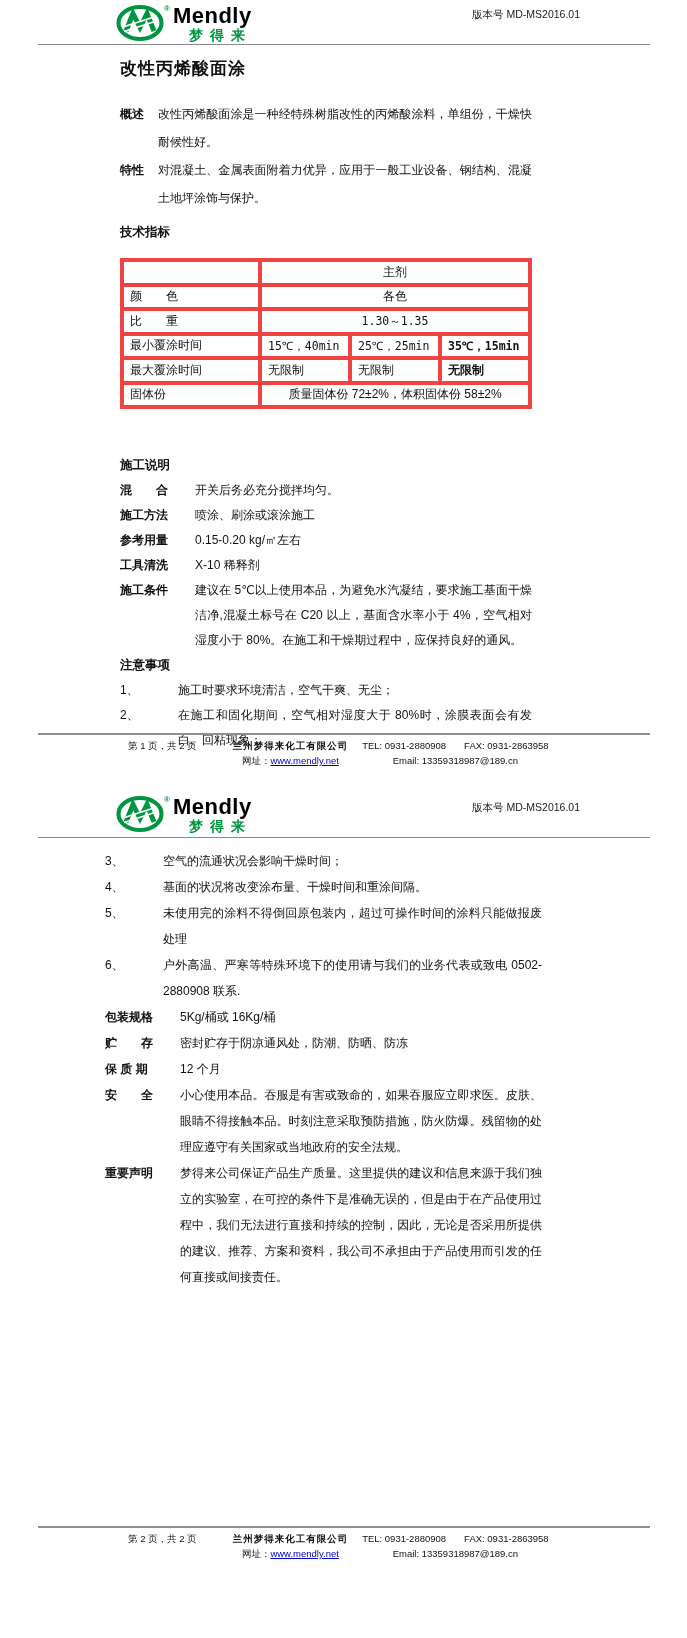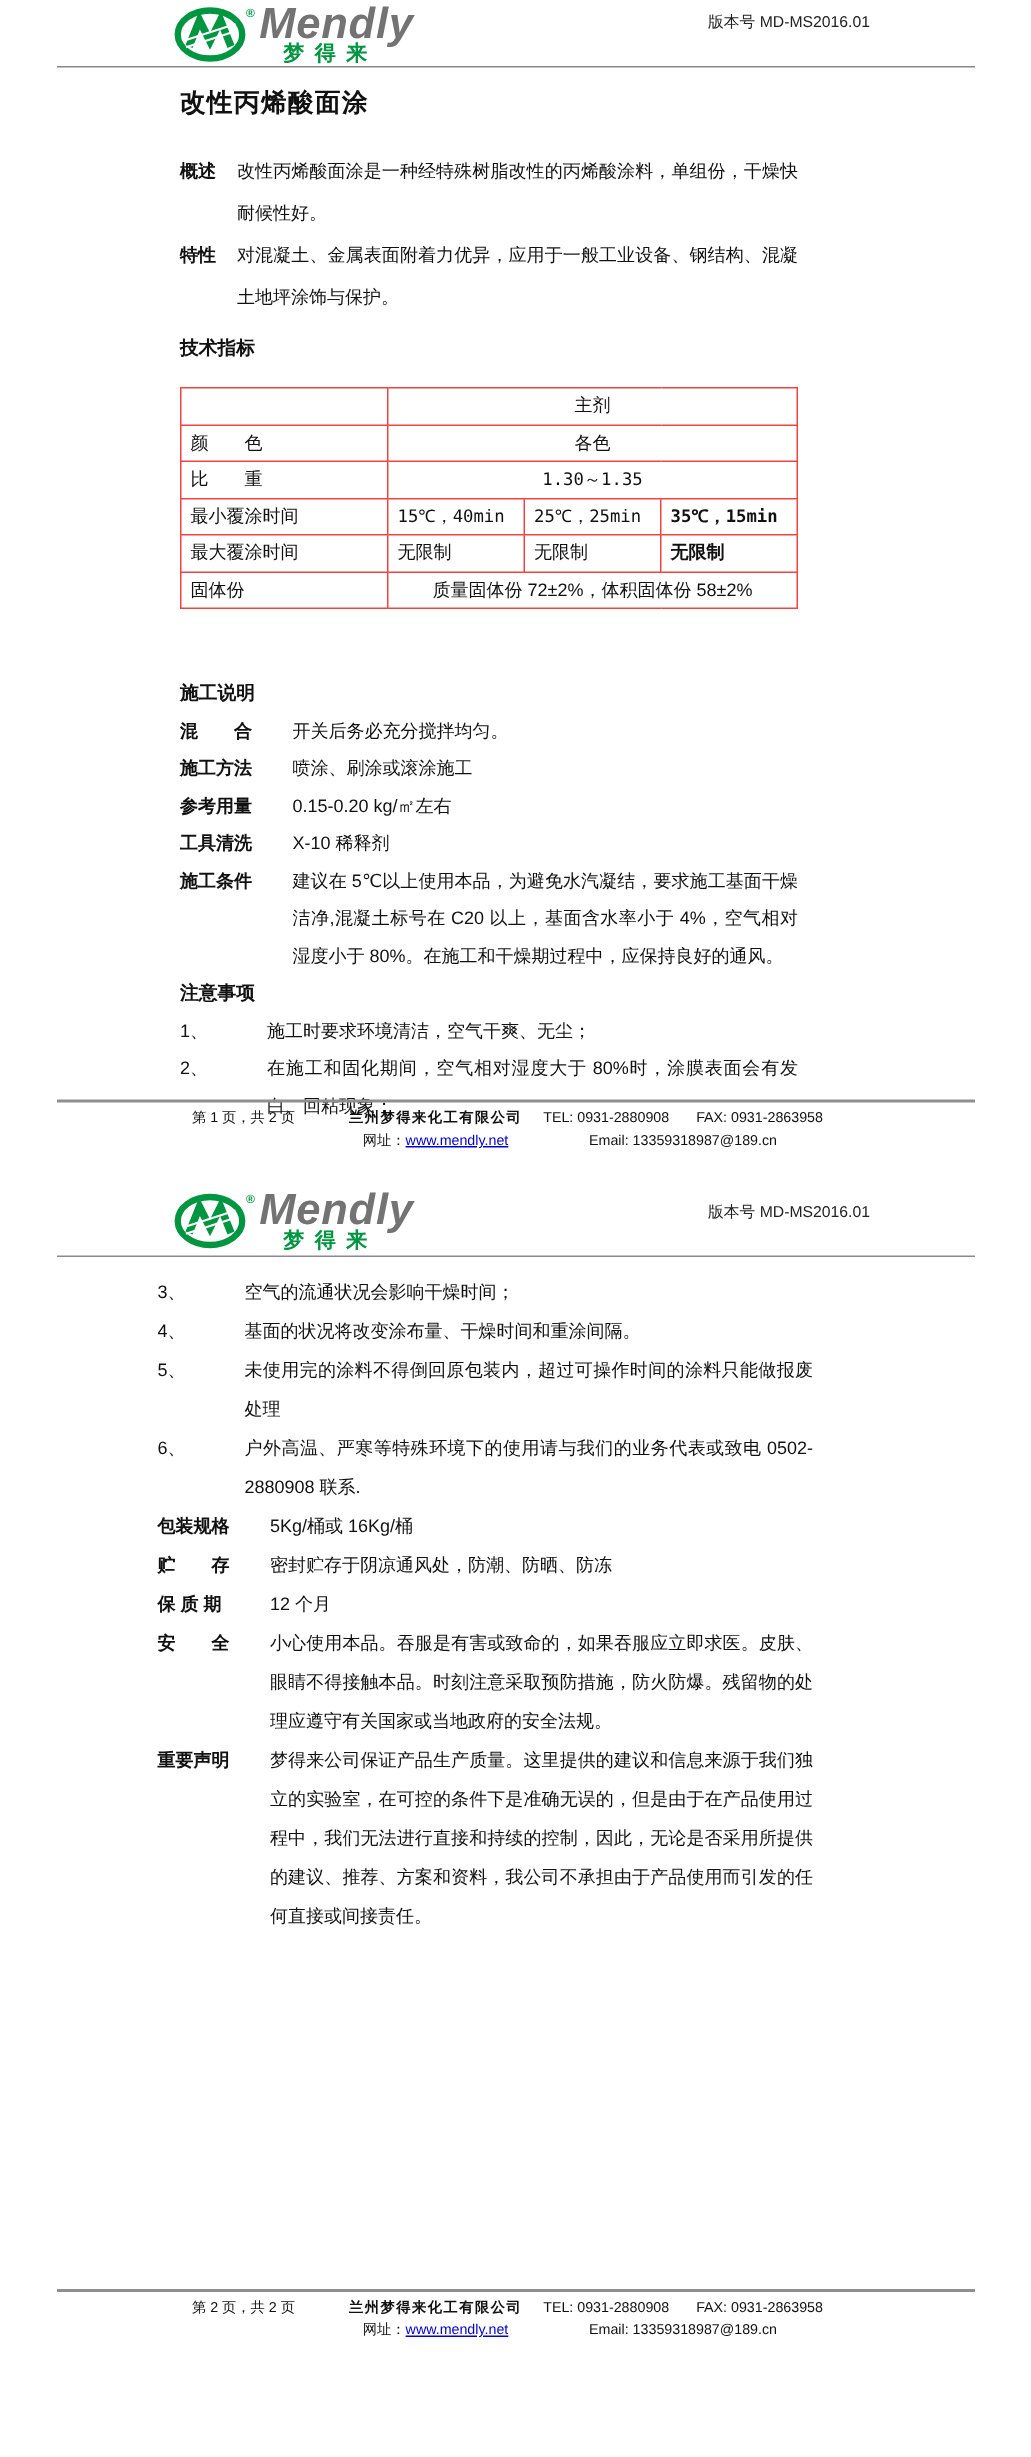--- a/index.html
+++ b/index.html
@@ -16,42 +16,42 @@
   
   .page-header { position: relative; margin: 0 37px 0 38px; border-bottom: 1px solid #8a8a8a; }
   .p1 .page-header { height: 45px; }
   .p2 .page-header { height: 68px; }
   .logo { position: absolute; left: 78px; display: flex; align-items: flex-start; }
   .p1 .logo { top: 4px; }
   .p2 .logo { top: 25px; }
   .logo-mark { display: block; }
   .reg { color: #009540; font-size: 8px; font-weight: bold; margin: 0 1px 0 -4px; }
   .logo-words { margin-left: 2px; }
-  .logo-en { color: #737373; font-size: 29px; font-weight: 800; letter-spacing: 0.5px; line-height: 24px; font-style: italic; }
+  .logo-en { color: #000000; font-size: 22px; font-weight: 800; letter-spacing: 0.5px; line-height: 24px; }
   .logo-cn { color: #009540; font-size: 14px; font-weight: 800; letter-spacing: 7px; line-height: 15px; margin-left: 16px; }
   .version { position: absolute; right: 70px; bottom: 22px; font-size: 10.5px; color: #222; }
 
   
   .content.c1 { margin-left: 120px; width: 412px; }
   .content.c2 { margin-left: 105px; width: 437px; margin-top: 10px; }
   .doc-title { font-size: 17px; font-weight: 800; letter-spacing: 1px; margin: 12px 0 20px 0; }
   .para { display: flex; line-height: 28px; font-size: 12px; text-align: justify; }
   .para .lbl { width: 38px; flex: 0 0 38px; font-weight: bold; }
   .sec-heading { font-size: 12.5px; font-weight: bold; line-height: 25px; }
   .gap-top { margin-top: 44px; }
   .mt8 { margin-top: 8px; }
   .kv { display: flex; line-height: 25px; font-size: 12px; text-align: justify; }
   .p2 .kv { line-height: 26px; }
   .kv .kv-l { width: 75px; flex: 0 0 75px; font-weight: bold; }
   .kv .num { width: 58px; flex: 0 0 58px; font-weight: normal; }
   .kv .kv-t { flex: 1 1 auto; }
 
   
   .spec-table { border-collapse: collapse; margin-top: 13px; table-layout: fixed; width: 412px; }
-  .spec-table td { border: 1px solid #ef4444; height: 24.5px; font-size: 12px; padding: 0 6px; }
+  .spec-table td { border: 4px solid #ef4444; height: 24.5px; font-size: 12px; padding: 0 6px; }
   .spec-table .c0 { width: 138px; }
   .spec-table .c1 { width: 92px; }
   .spec-table .c2 { width: 93px; }
   .spec-table .c3 { width: 89px; font-weight: bold; }
   .spec-table .ctr { text-align: center; }
   .spec-table .mono { font-family: "DejaVu Sans Mono", monospace; font-size: 11.5px; }
   .lblsp { letter-spacing: 0; }
 
   
   .page-footer { position: absolute; left: 38px; right: 37px; border-top: 2px solid #8f8f8f; padding-top: 3px; font-size: 9.5px; line-height: 15px; display: flex; }

